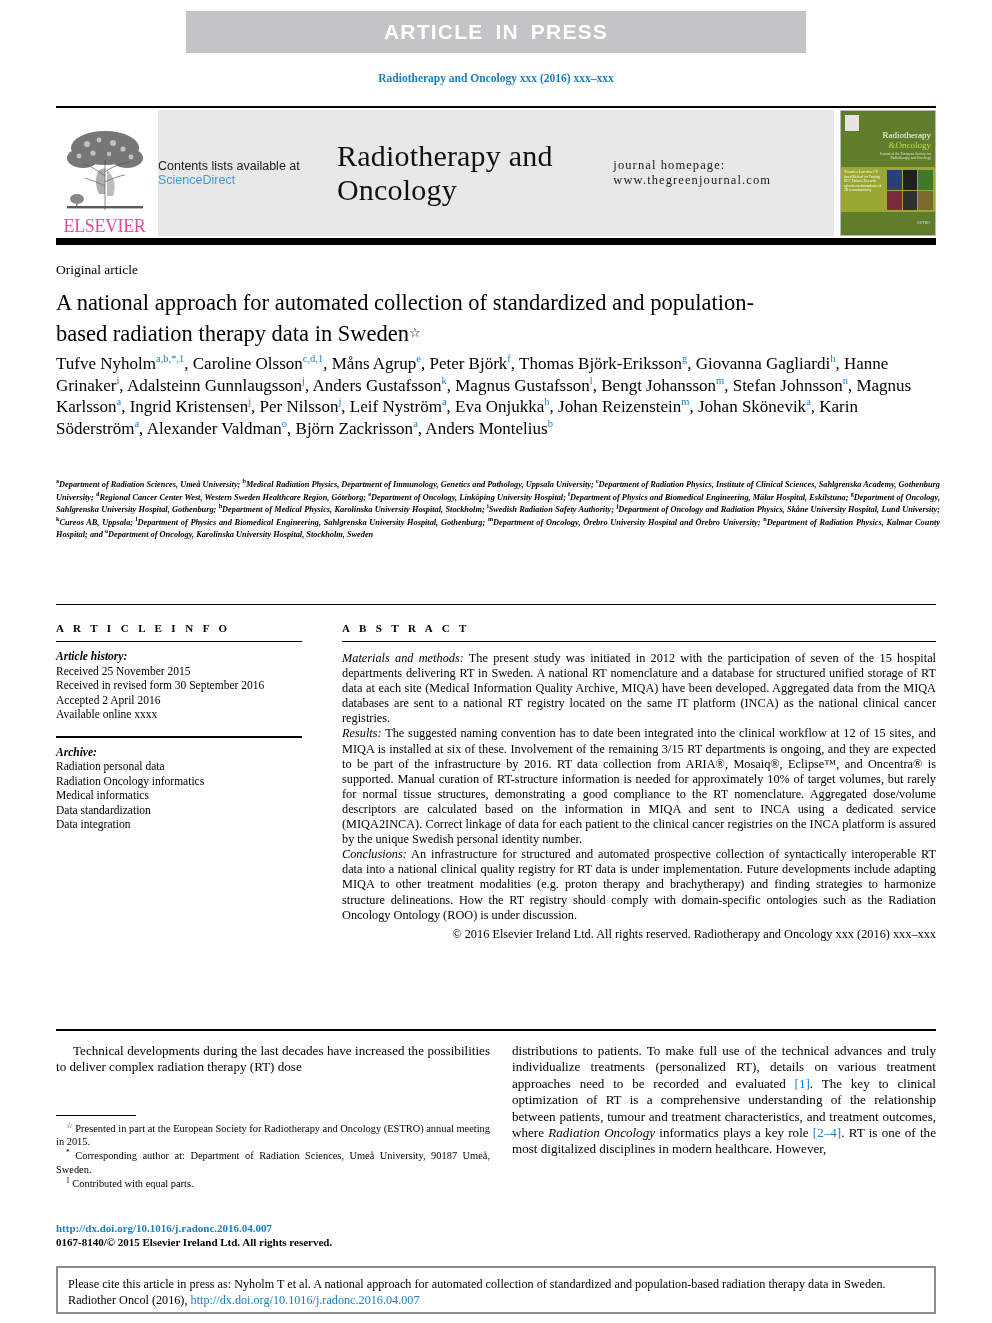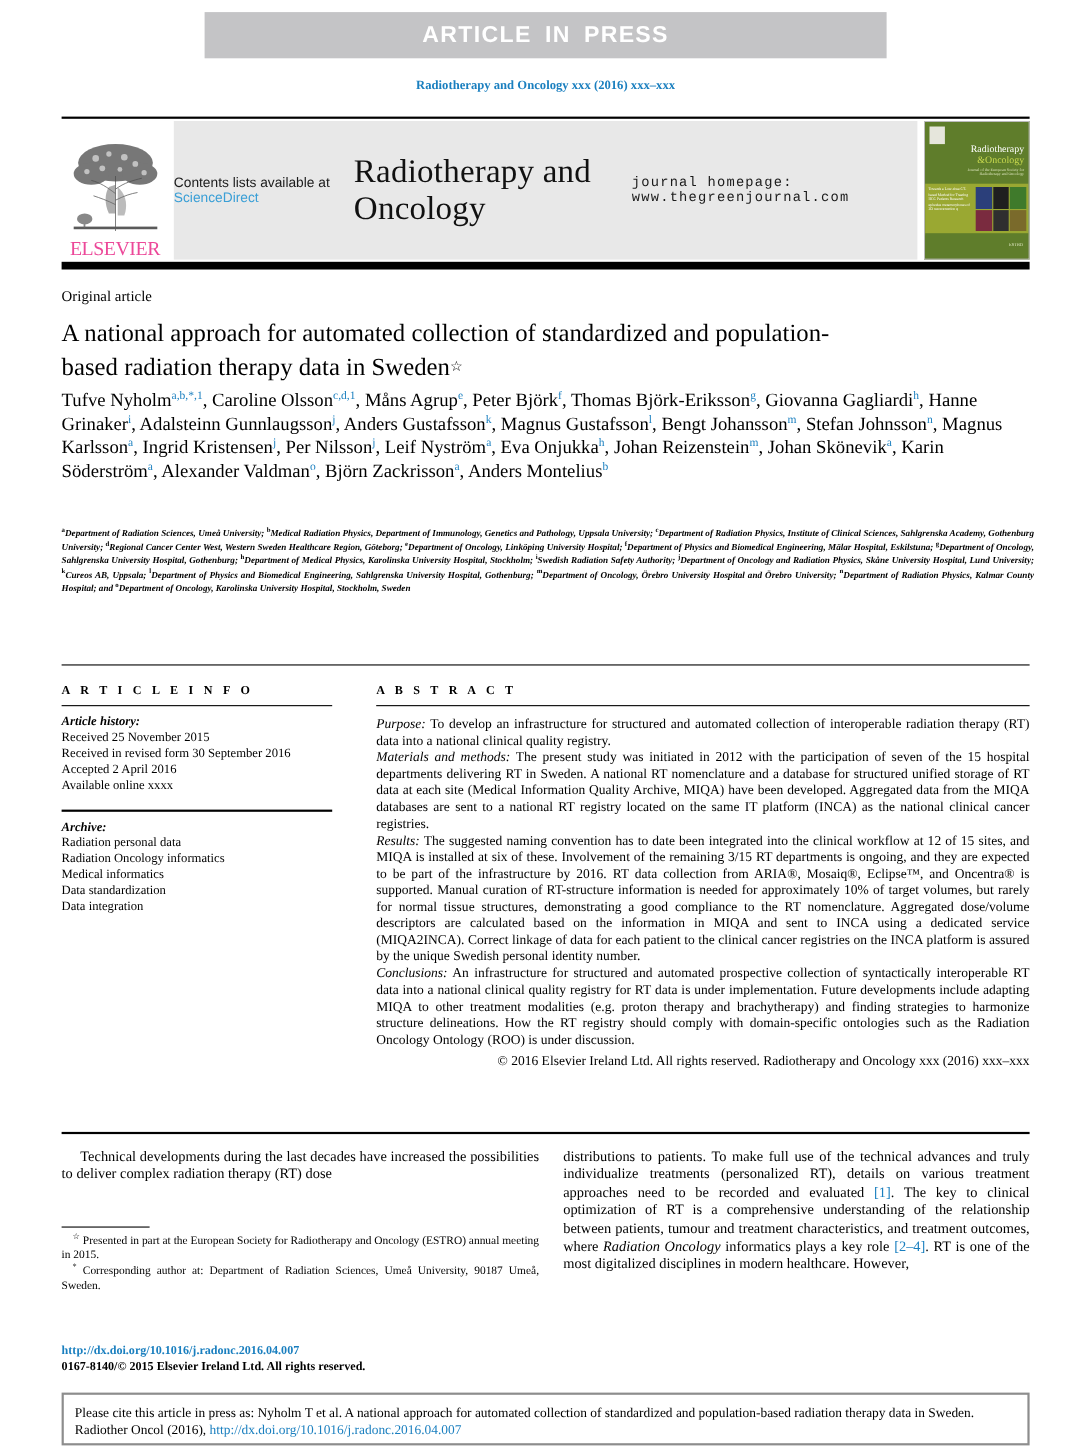--- a/index.html
+++ b/index.html
@@ -121,21 +121,21 @@
   .contents-line .sd {
     color: #3a9fd6;
   }
   .journal-name {
     font-family: "Liberation Serif", serif;
     font-size: 30px;
     color: #111;
     letter-spacing: 0.2px;
   }
   .homepage-line {
-    font-family: Liberation Mono, monospace;
+    font-family: Liberation Serif, serif;
     font-size: 12.5px;
     color: #1a1a1a;
     letter-spacing: 1.1px;
   }
   .cover-thumb {
     position: absolute;
     left: 784px;
     top: 0;
     width: 96px;
     height: 126px;
@@ -532,21 +532,20 @@
       <div class="info-line">Medical informatics</div>
       <div class="info-line">Data standardization</div>
       <div class="info-line">Data integration</div>
     </div>
 </div>
 
 <div class="abstract-col">
   <div class="sec-head">A B S T R A C T</div>
   <div class="abstract-rule"></div>
   <div id="abstract-sections">
-      <p class="abstract-p"><i>Purpose:</i><span> To develop an infrastructure for structured and automated collection of interoperable radiation therapy (RT) data into a national clinical quality registry.</span></p>
       <p class="abstract-p"><i>Materials and methods:</i><span> The present study was initiated in 2012 with the participation of seven of the 15 hospital departments delivering RT in Sweden. A national RT nomenclature and a database for structured unified storage of RT data at each site (Medical Information Quality Archive, MIQA) have been developed. Aggregated data from the MIQA databases are sent to a national RT registry located on the same IT platform (INCA) as the national clinical cancer registries.</span></p>
       <p class="abstract-p"><i>Results:</i><span> The suggested naming convention has to date been integrated into the clinical workflow at 12 of 15 sites, and MIQA is installed at six of these. Involvement of the remaining 3/15 RT departments is ongoing, and they are expected to be part of the infrastructure by 2016. RT data collection from ARIA®, Mosaiq®, Eclipse™, and Oncentra® is supported. Manual curation of RT-structure information is needed for approximately 10% of target volumes, but rarely for normal tissue structures, demonstrating a good compliance to the RT nomenclature. Aggregated dose/volume descriptors are calculated based on the information in MIQA and sent to INCA using a dedicated service (MIQA2INCA). Correct linkage of data for each patient to the clinical cancer registries on the INCA platform is assured by the unique Swedish personal identity number.</span></p>
       <p class="abstract-p"><i>Conclusions:</i><span> An infrastructure for structured and automated prospective collection of syntactically interoperable RT data into a national clinical quality registry for RT data is under implementation. Future developments include adapting MIQA to other treatment modalities (e.g. proton therapy and brachytherapy) and finding strategies to harmonize structure delineations. How the RT registry should comply with domain-specific ontologies such as the Radiation Oncology Ontology (ROO) is under discussion.</span></p>
     </div>
   <p class="abstract-copy">© 2016 Elsevier Ireland Ltd. All rights reserved. Radiotherapy and Oncology xxx (2016) xxx–xxx</p>
 </div>
 
 <div class="block-rule-bottom"></div>
 
 <div class="body-left">
@@ -554,20 +553,21 @@
 </div>
 
 <div class="body-right">
   <p><span>distributions to patients. To make full use of the technical advances and truly individualize treatments (personalized RT), details on various treatment approaches need to be recorded and evaluated </span><span class="ref-link">[1]</span><span>. The key to clinical optimization of RT is a comprehensive understanding of the relationship between patients, tumour and treatment characteristics, and treatment outcomes, where </span><i>Radiation Oncology</i><span> informatics plays a key role </span><span class="ref-link">[2–4]</span><span>. RT is one of the most digitalized disciplines in modern healthcare. However,</span></p>
 </div>
 
 <div class="footnote-rule"></div>
 <div class="footnotes" id="footnotes-list">
     <p><sup>☆</sup><span> Presented in part at the European Society for Radiotherapy and Oncology (ESTRO) annual meeting in 2015.</span></p>
     <p><sup>*</sup><span> Corresponding author at: Department of Radiation Sciences, Umeå University, 90187 Umeå, Sweden.</span></p>
+    <p><sup>1</sup><span> Contributed with equal parts.</span></p>
   </div>
 
 <div class="doi-line">http://dx.doi.org/10.1016/j.radonc.2016.04.007</div>
 <div class="issn-line">0167-8140/© 2015 Elsevier Ireland Ltd. All rights reserved.</div>
 
 <div class="cite-box">
   <div class="cite-text"><span>Please cite this article in press as: Nyholm T et al. A national approach for automated collection of standardized and population-based radiation therapy data in Sweden. Radiother Oncol (2016), </span><span class="ref-link">http://dx.doi.org/10.1016/j.radonc.2016.04.007</span></div>
 </div>
 
 </body></html>

